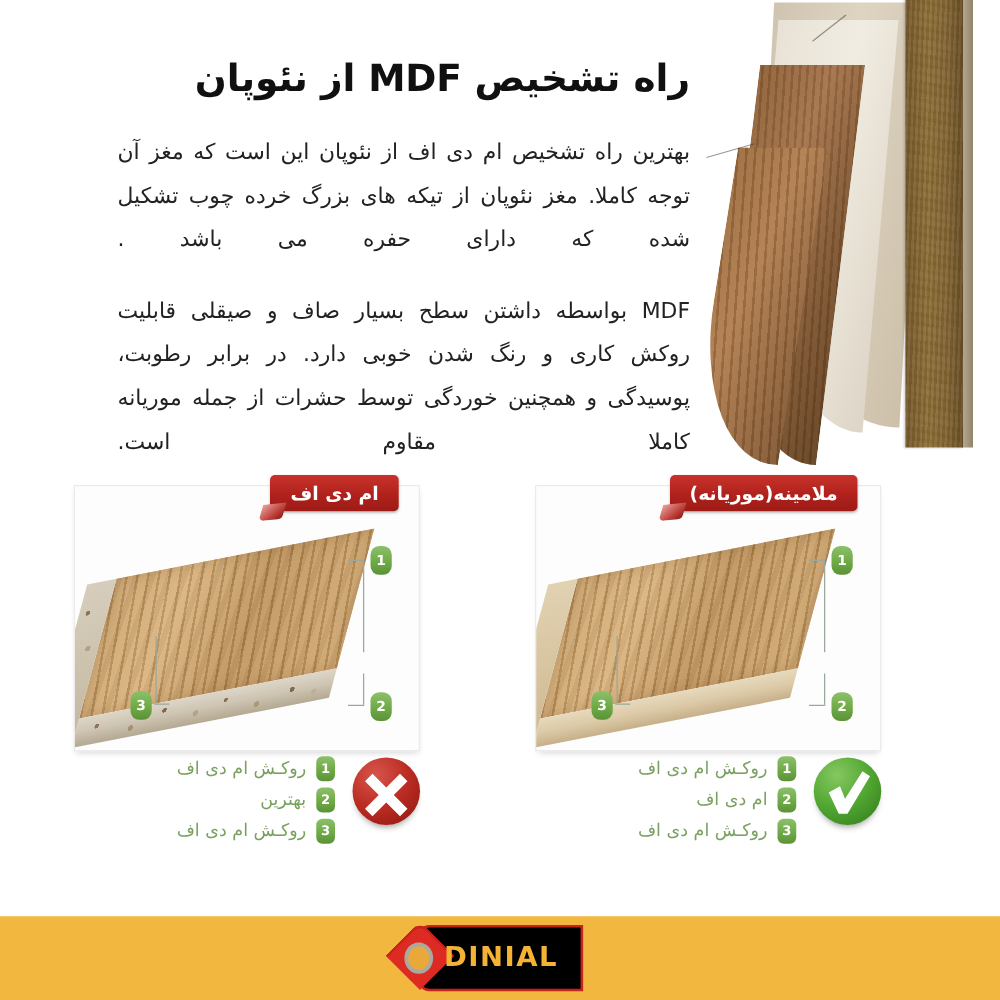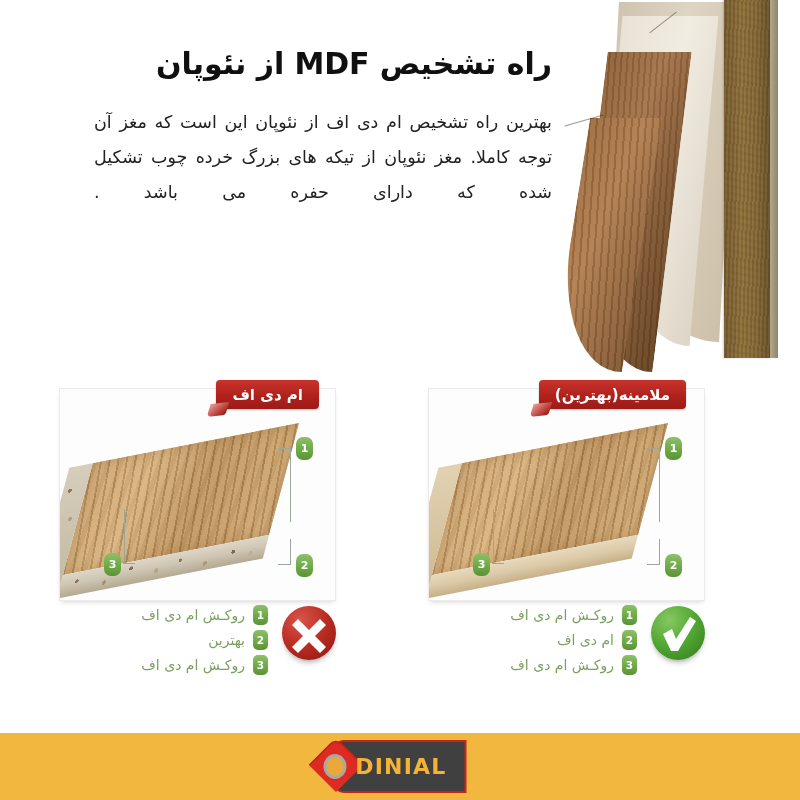--- a/index.html
+++ b/index.html
@@ -330,21 +330,21 @@
     height: 67px;
     background: #f2b73f;
   }
   .brand-tag {
     position: absolute;
     left: 50%;
     top: 7px;
     transform: translateX(-50%);
     width: 133px;
     height: 53px;
-    background: #404040;
+    background: #000000;
     border: 2px solid #c7231c;
     border-radius: 10px 0 0 10px;
     display: flex;
     align-items: center;
     justify-content: flex-start;
     padding-right: 4px;
     box-sizing: border-box;
   }
   .brand-tag::after {
     content: "";
@@ -389,20 +389,21 @@
   <div class="hero-veneer2"></div>
   <div class="hero-core-edge"></div>
   <div class="hero-mdf-core"></div>
   <div class="hero-hairline" style="top:120px; right:196px; width:40px; transform:rotate(-16deg);"></div>
   <div class="hero-hairline" style="top:22px; right:120px; width:34px; transform:rotate(-38deg);"></div>
 </div>
 
 <div class="article">
   <h1 class="page-title">راه تشخیص MDF از نئوپان</h1>
   <p class="para">بهترین راه تشخیص ام دی اف از نئوپان این است که مغز آن توجه کاملا. مغز نئوپان از تیکه های بزرگ خرده چوب تشکیل شده که دارای حفره می باشد .</p>
+  <p class="para">MDF بواسطه داشتن سطح بسیار صاف و صیقلی قابلیت روکش کاری و رنگ شدن خوبی دارد. در برابر رطوبت، پوسیدگی و همچنین خوردگی توسط حشرات از جمله موریانه کاملا مقاوم است.</p>
 </div>
 
 <div class="compare">
 
   <div class="panel panel-right">
     <div class="board-wrap">
       <div class="board">
         <div class="board-face"></div>
         <div class="board-side board-side-chip"></div>
         <div class="board-end board-end-chip"></div>
@@ -413,21 +414,21 @@
 
       <div class="leader" style="top:150px; right:44px; width:1px; height:25px; border-right-width:1px;"></div>
       <div class="leader" style="top:175px; right:44px; width:13px; height:1px; border-top-width:1px;"></div>
       <div class="pin" style="top:165px; right:22px;">2</div>
 
       <div class="leader" style="top:120px; left:63px; width:1px; height:54px; border-right-width:1px;"></div>
       <div class="leader" style="top:174px; left:63px; width:12px; height:1px; border-top-width:1px;"></div>
       <div class="pin" style="top:164px; left:44px;">3</div>
     </div>
   </div>
-  <div class="ribbon ribbon-neopan">ملامینه(بهترین)</div>
+  <div class="ribbon ribbon-neopan">ملامینه(موریانه)</div>
 
   <div class="panel panel-left">
     <div class="board-wrap">
       <div class="board">
         <div class="board-face"></div>
         <div class="board-side board-side-mdf"></div>
         <div class="board-end board-end-mdf"></div>
       </div>
       <div class="leader" style="top:59px; right:44px; width:1px; height:74px; border-right-width:1px;"></div>
       <div class="leader" style="top:59px; right:44px; width:13px; height:1px; border-top-width:1px;"></div>

